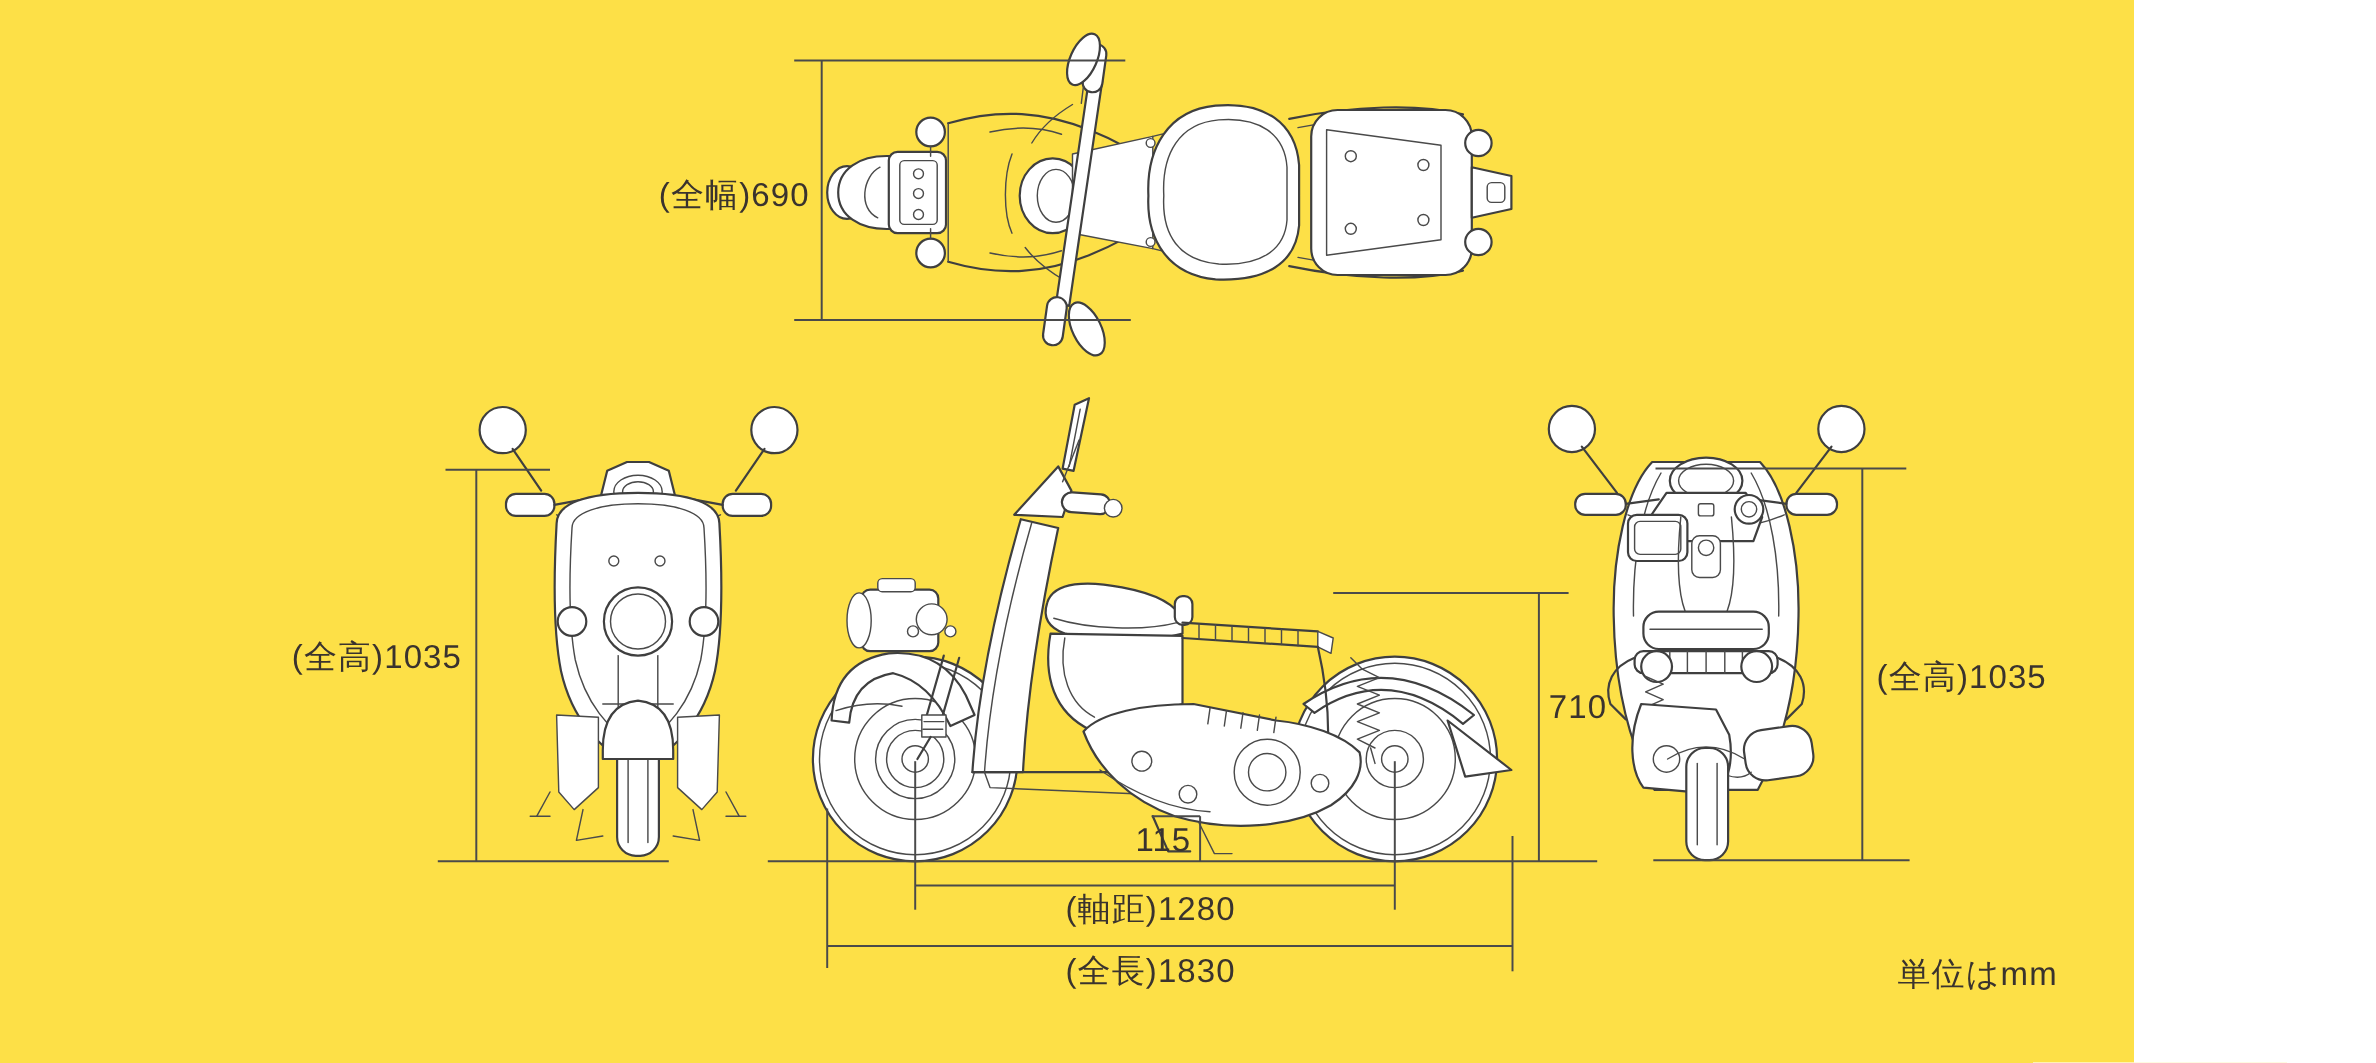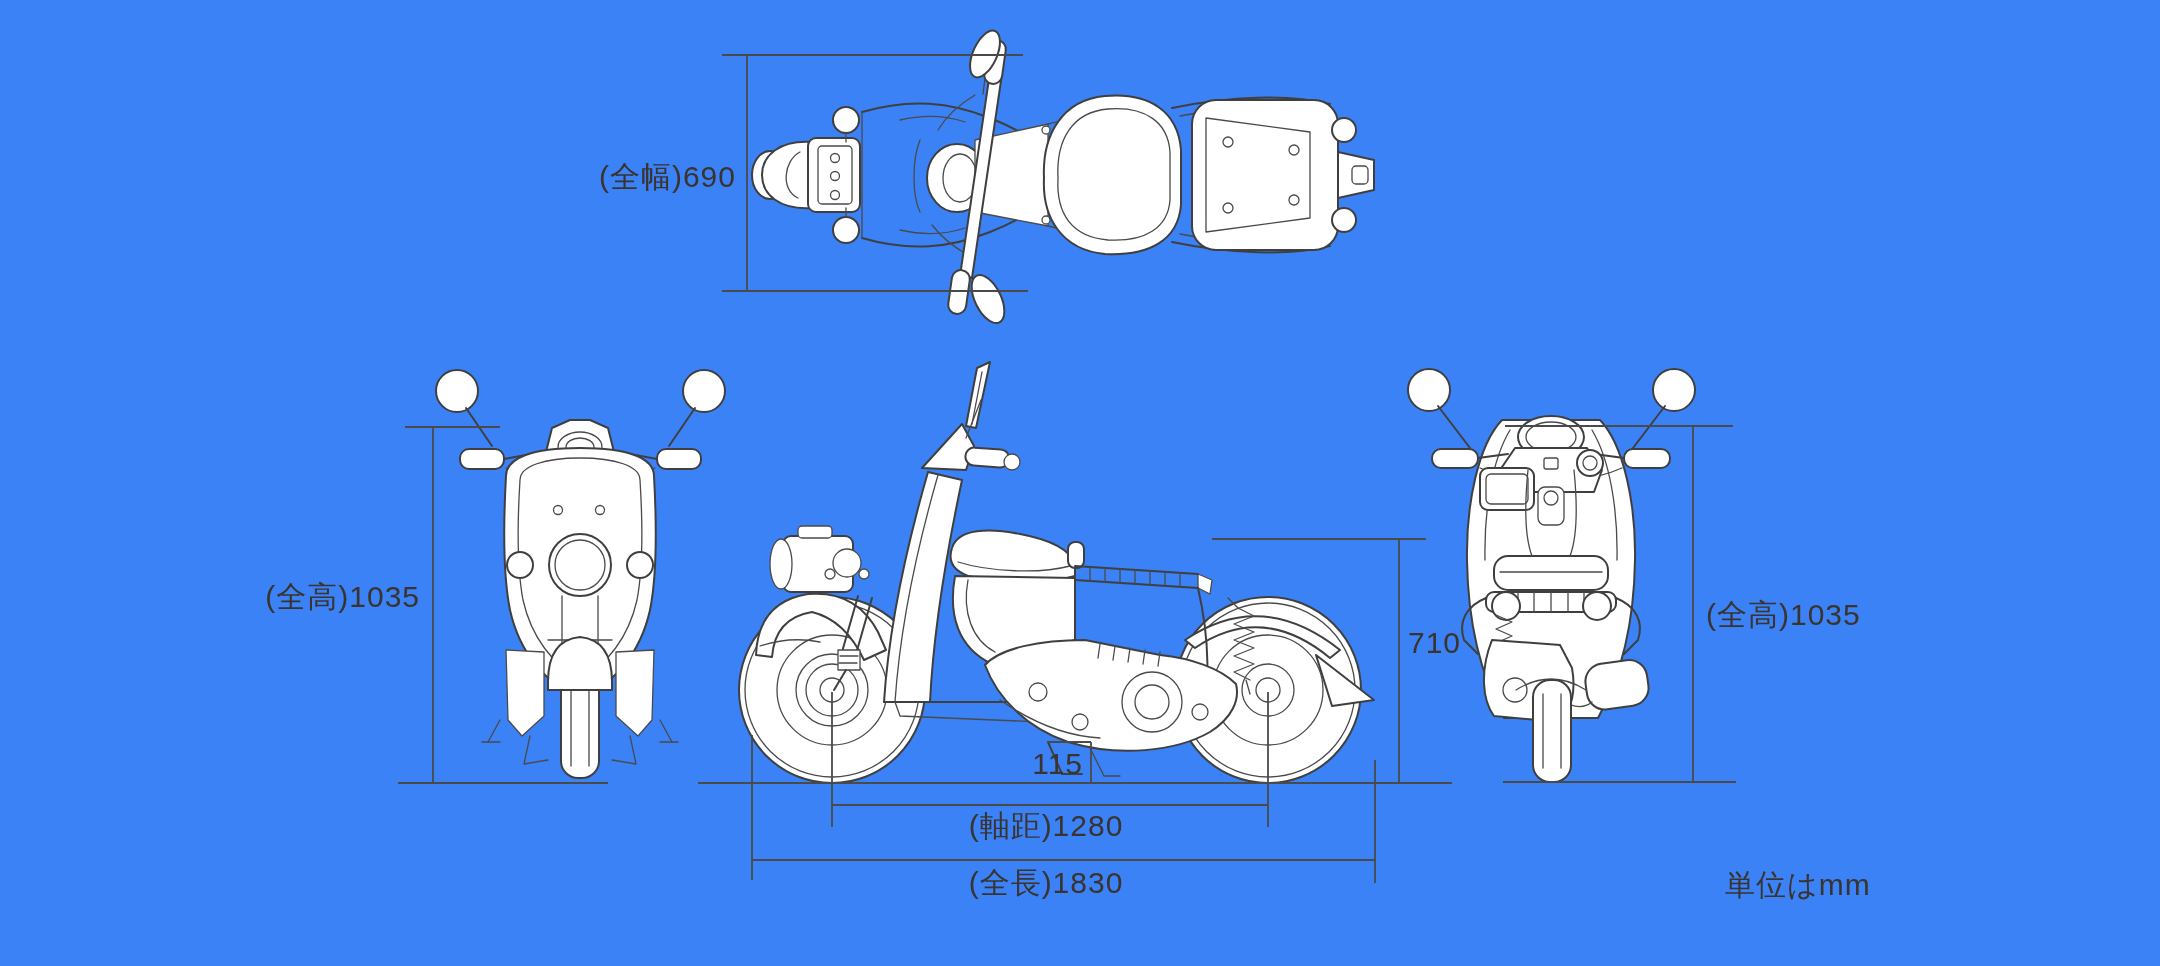--- a/index.html
+++ b/index.html
@@ -1,16 +1,16 @@
 <!DOCTYPE html>
 <html><head>
 <meta charset="utf-8">
 <style>
   html,body{margin:0;padding:0;background:#fff;}
-  .stage{position:relative;width:2160px;height:966px;background:#3b82f6;overflow:hidden;}
+  .stage{position:relative;width:1940px;height:966px;background:#fde047;overflow:hidden;}
   svg{display:block;}
   .ln{fill:none;stroke:#3f3f3f;stroke-width:2;stroke-linecap:round;stroke-linejoin:round;}
   .ln2{fill:none;stroke:#4a4a4a;stroke-width:1.3;stroke-linecap:round;stroke-linejoin:round;}
   .fw{fill:#ffffff;stroke:#3f3f3f;stroke-width:2;stroke-linecap:round;stroke-linejoin:round;}
   .fw2{fill:#ffffff;stroke:#4a4a4a;stroke-width:1.3;stroke-linecap:round;stroke-linejoin:round;}
   .dim{fill:none;stroke:#4a4a4a;stroke-width:1.8;stroke-linecap:butt;}
   .dim-label{font-family:"Liberation Sans","DejaVu Sans",sans-serif;font-size:30px;fill:#3a332e;letter-spacing:1px;}
 </style>
 </head>
 <body>

